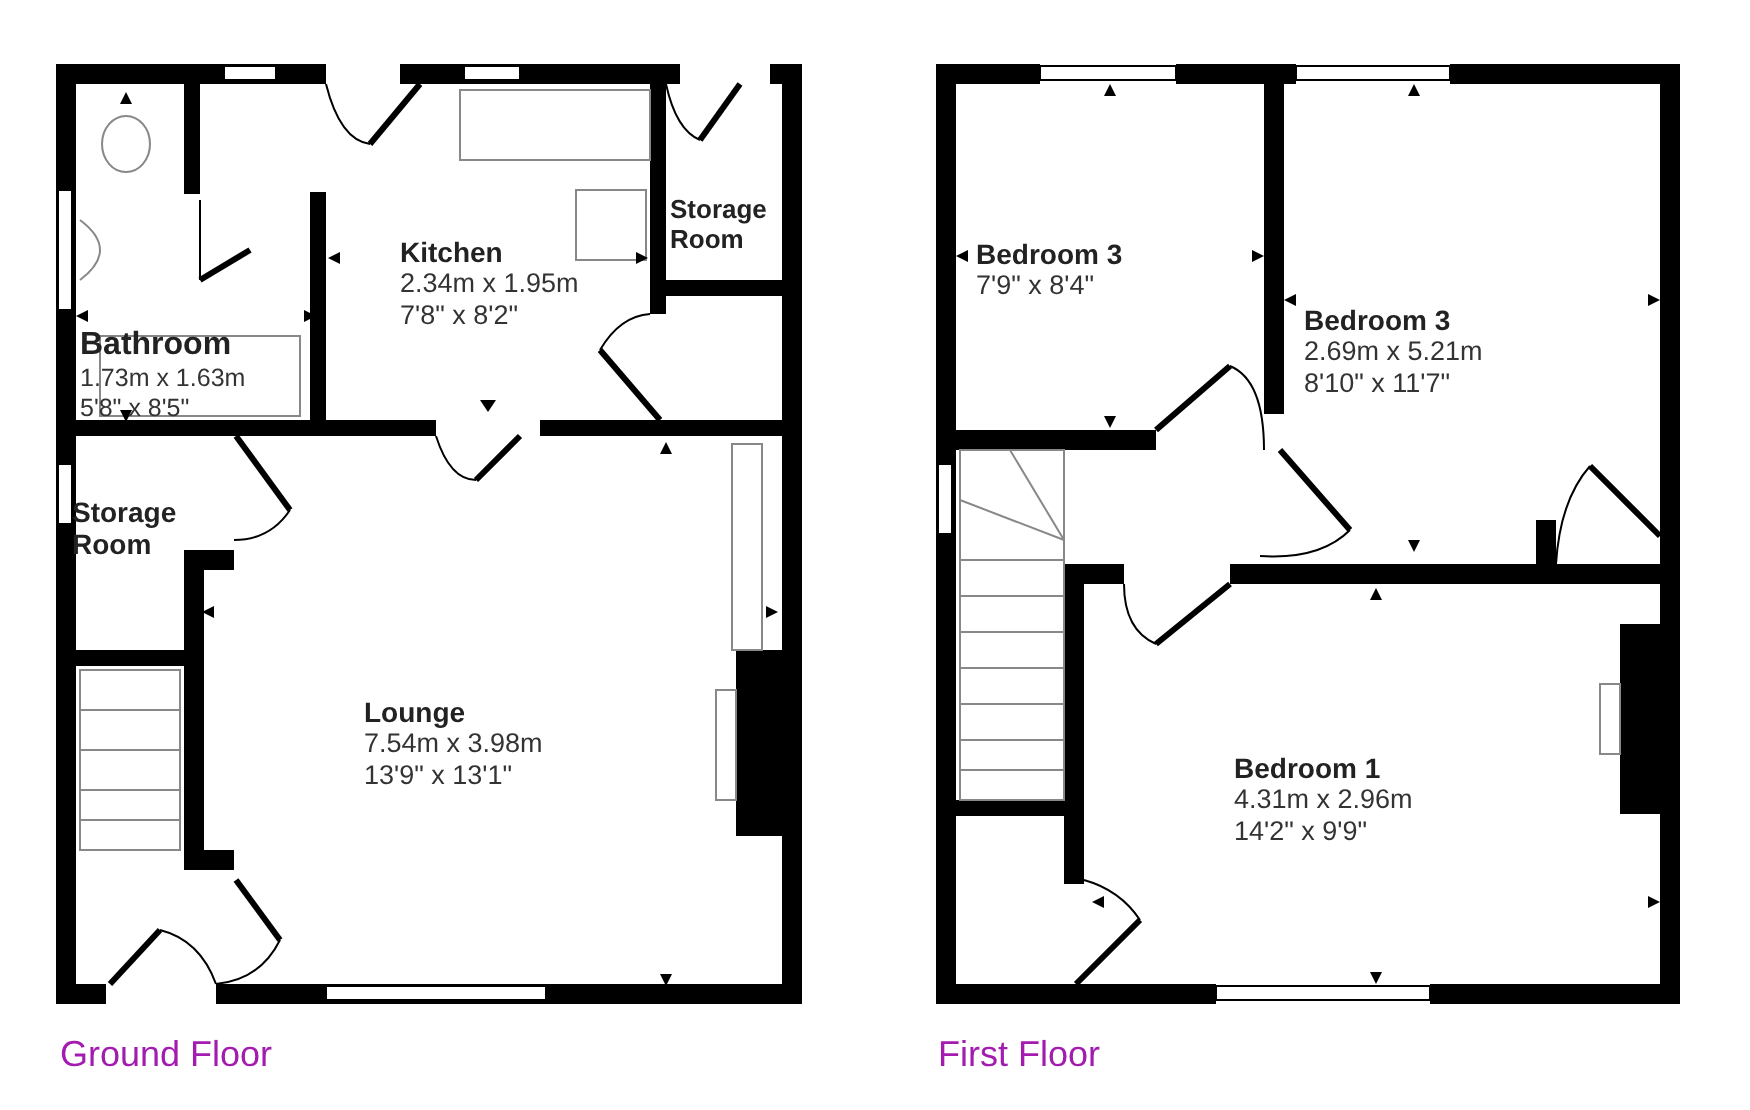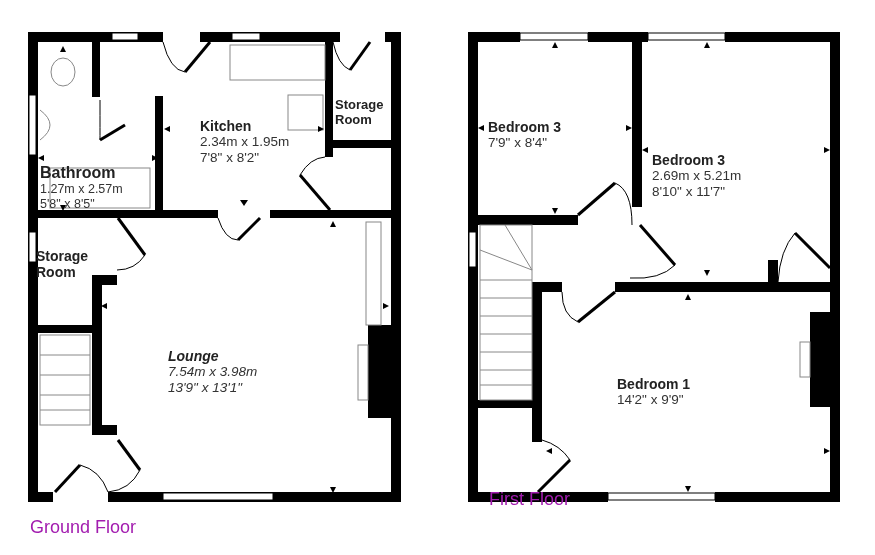--- a/index.html
+++ b/index.html
@@ -162,39 +162,40 @@
 <div class="lbl" style="left:200px;top:100px;width:130px;">
   <div class="n">Kitchen</div>
   <div class="d">2.34m x 1.95m</div>
   <div class="d">7'8" x 8'2"</div>
 </div>
 <div class="lbl" style="left:335px;top:80px;width:60px;">
   <div class="n" style="font-size:13px">Storage Room</div>
 </div>
 <div class="lbl" style="left:40px;top:146px;width:110px;">
   <div class="n" style="font-size:16px">Bathroom</div>
-  <div class="d" style="font-size:12.5px">1.27m x 2.57m</div>
+  <div class="d" style="font-size:12.5px">1.73m x 1.63m</div>
   <div class="d" style="font-size:12.5px">5'8" x 8'5"</div>
 </div>
 <div class="lbl" style="left:36px;top:230px;width:78px;">
   <div class="n">Storage Room</div>
 </div>
-<div class="lbl" style="left:168px;top:330px;width:170px;font-style:italic;">
+<div class="lbl" style="left:182px;top:330px;width:170px;">
   <div class="n">Lounge</div>
   <div class="d">7.54m x 3.98m</div>
   <div class="d">13'9" x 13'1"</div>
 </div>
 <div class="lbl" style="left:488px;top:101px;width:132px;">
   <div class="n">Bedroom 3</div>
   <div class="d">7'9" x 8'4"</div>
 </div>
 <div class="lbl" style="left:652px;top:134px;width:170px;">
   <div class="n">Bedroom 3</div>
   <div class="d">2.69m x 5.21m</div>
   <div class="d">8'10" x 11'7"</div>
 </div>
 <div class="lbl" style="left:617px;top:358px;width:170px;">
   <div class="n">Bedroom 1</div>
+  <div class="d">4.31m x 2.96m</div>
   <div class="d">14'2" x 9'9"</div>
 </div>
 
 <div class="cap" style="left:30px;top:517px;">Ground Floor</div>
-<div class="cap" style="left:469px;top:489px;margin-left:20px;">First Floor</div>
+<div class="cap" style="left:469px;top:517px;">First Floor</div>
 
 </body></html>

